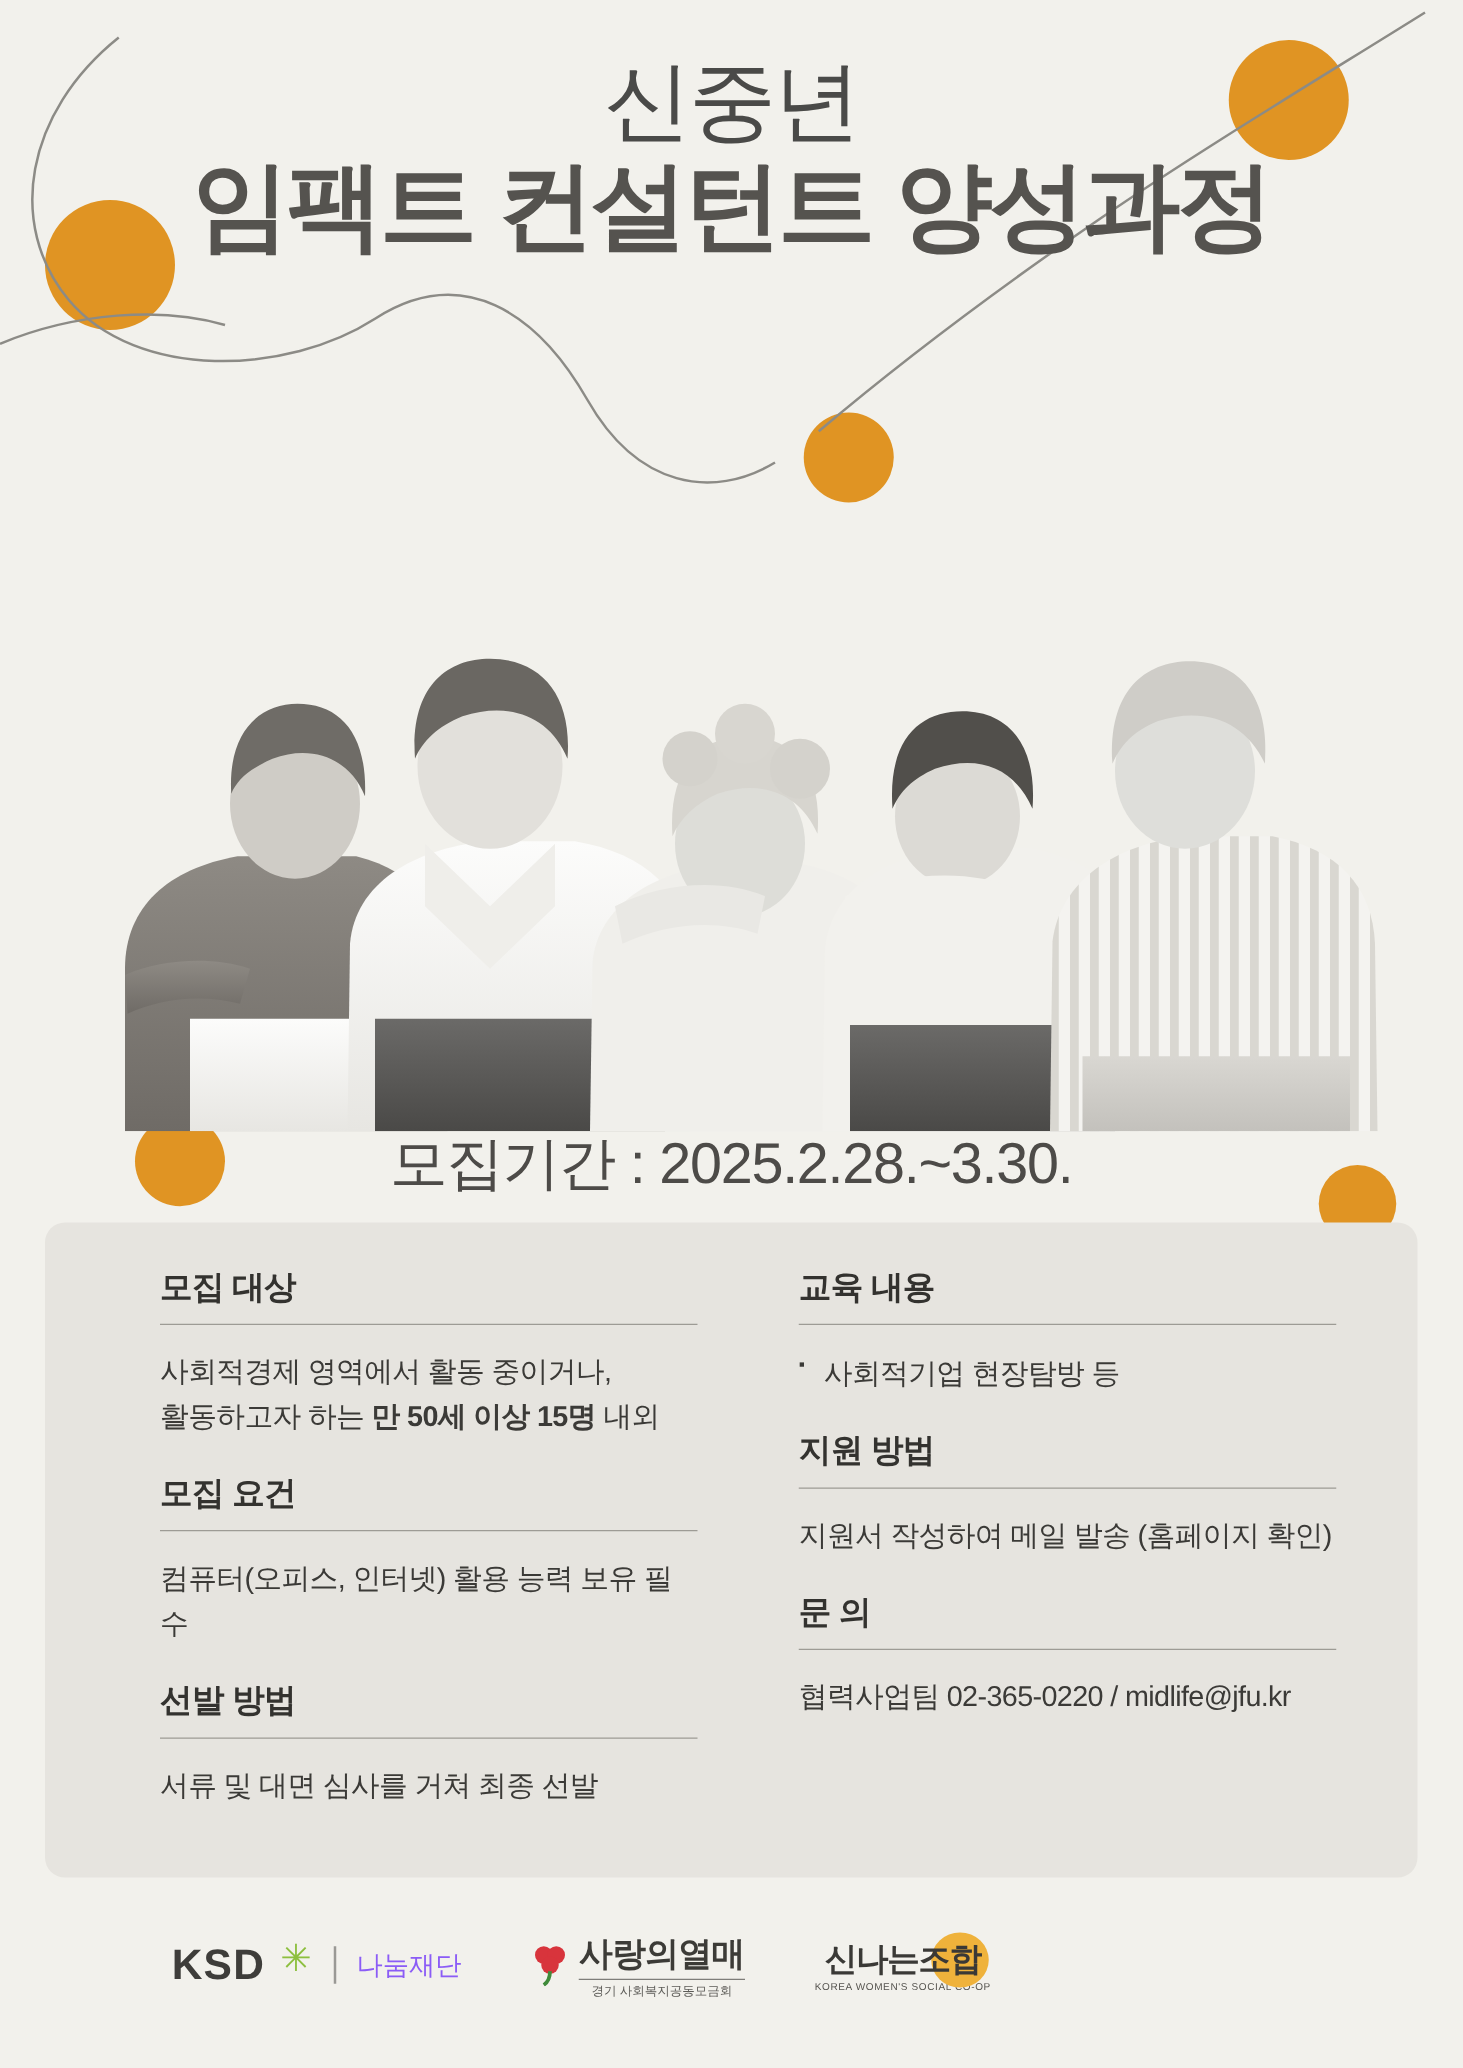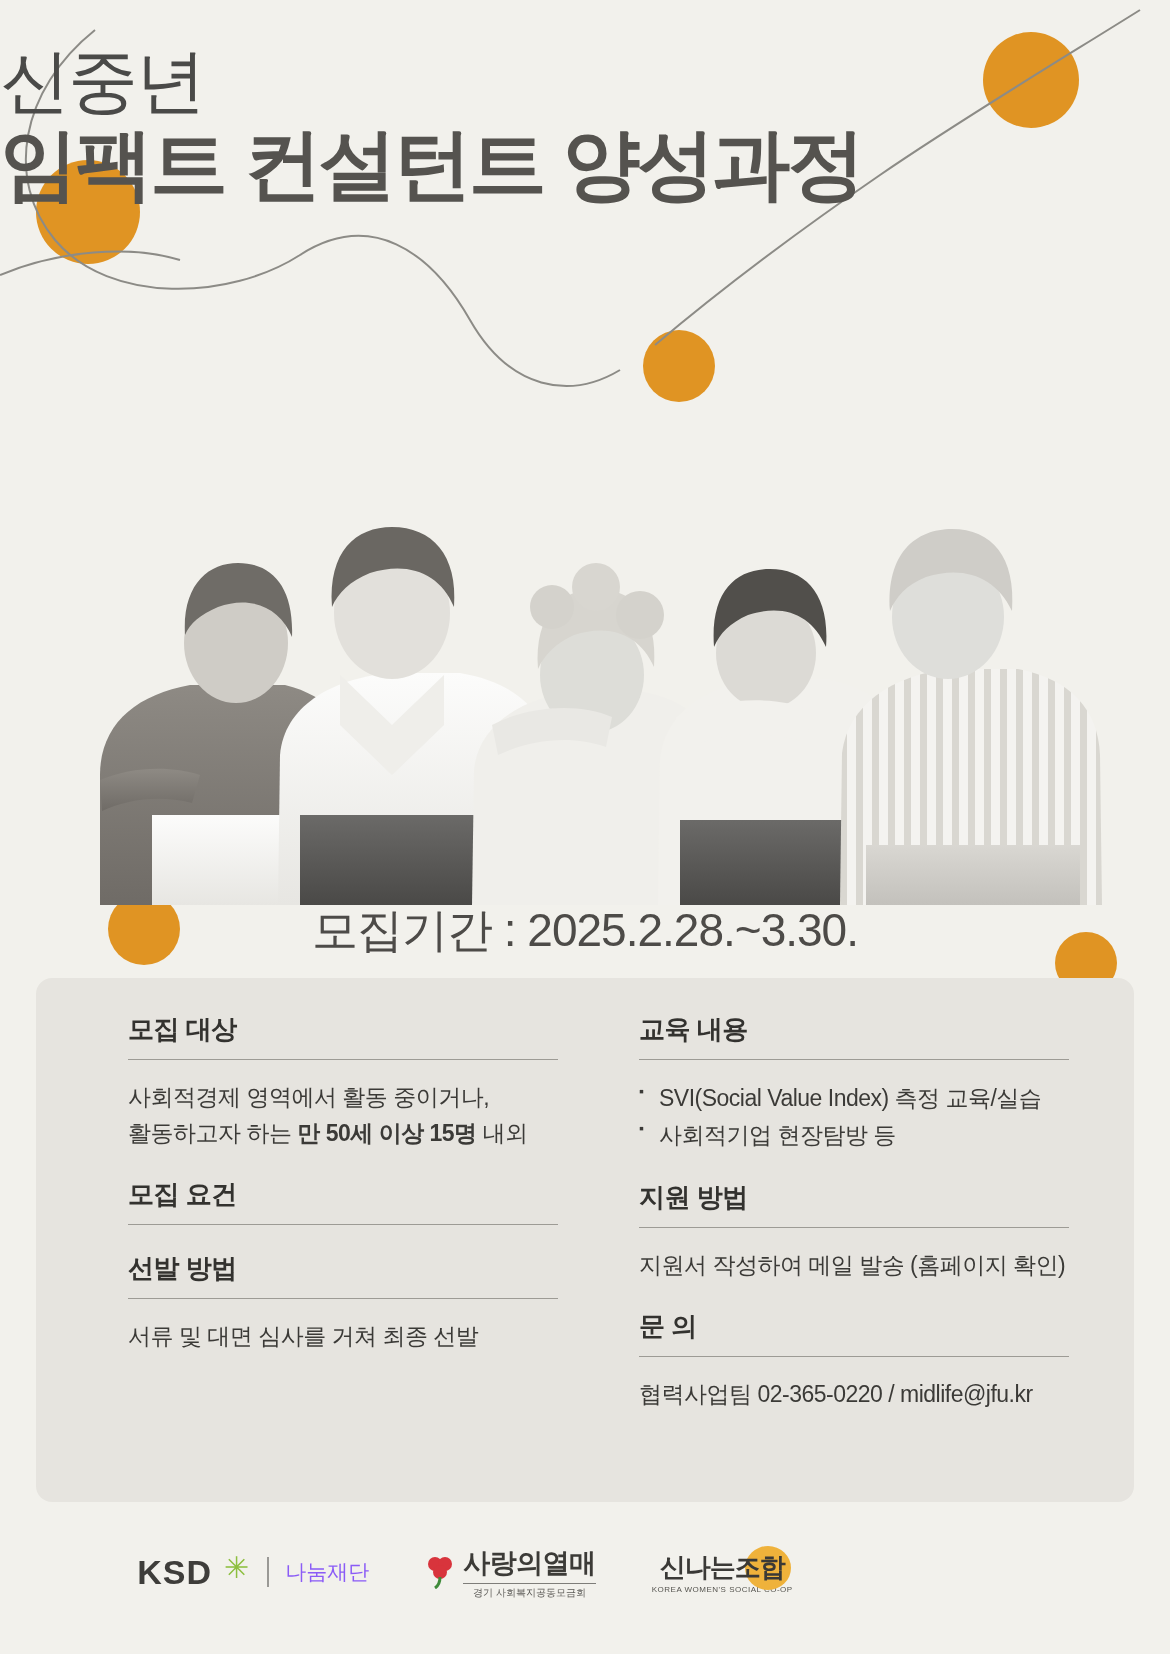--- a/index.html
+++ b/index.html
@@ -18,21 +18,21 @@
   .c2 { width: 96px; height: 96px; left: 983px; top: 32px; }
   .c3 { width: 72px; height: 72px; left: 643px; top: 330px; }
   .c4 { width: 72px; height: 72px; left: 108px; top: 893px; }
   .c5 { width: 62px; height: 62px; left: 1055px; top: 932px; }
 
   .swirl { position: absolute; left: 0; top: 0; width: 1170px; height: 560px; pointer-events: none; }
 
   
   .title-wrap {
     position: absolute; top: 44px; left: 0; width: 1170px;
-    text-align: left; z-index: 4;
+    text-align: center; z-index: 4;
   }
   .title-1 {
     font-size: 70px; line-height: 1.06; color: #4a4a48;
     letter-spacing: -2px; font-weight: 400;
   }
   .title-2 {
     font-size: 78px; line-height: 1.1; color: #55534f;
     letter-spacing: -3px; font-weight: 700; margin-top: 4px;
   }
 
@@ -202,37 +202,37 @@
       <div class="block">
         <h3>모집 대상</h3>
         <div class="rule"></div>
         <p>사회적경제 영역에서 활동 중이거나,</p>
         <p>활동하고자 하는 <span class="bold">만 50세 이상 15명</span> 내외</p>
       </div>
 
       <div class="block">
         <h3>모집 요건</h3>
         <div class="rule"></div>
+        <p>컴퓨터(오피스, 인터넷) 활용 능력 보유 필수</p>
       </div>
 
       <div class="block">
         <h3>선발 방법</h3>
         <div class="rule"></div>
         <p>서류 및 대면 심사를 거쳐 최종 선발</p>
       </div>
 
     </div>
 
     <div class="col right">
 
       <div class="block">
         <h3>교육 내용</h3>
         <div class="rule"></div>
         <ul>
-          <li>SVI(Social Value Index) 측정 교육/실습</li>
           <li>사회적기업 현장탐방 등</li>
         </ul>
       </div>
 
       <div class="block">
         <h3>지원 방법</h3>
         <div class="rule"></div>
         <p>지원서 작성하여 메일 발송 (홈페이지 확인)</p>
       </div>
 

